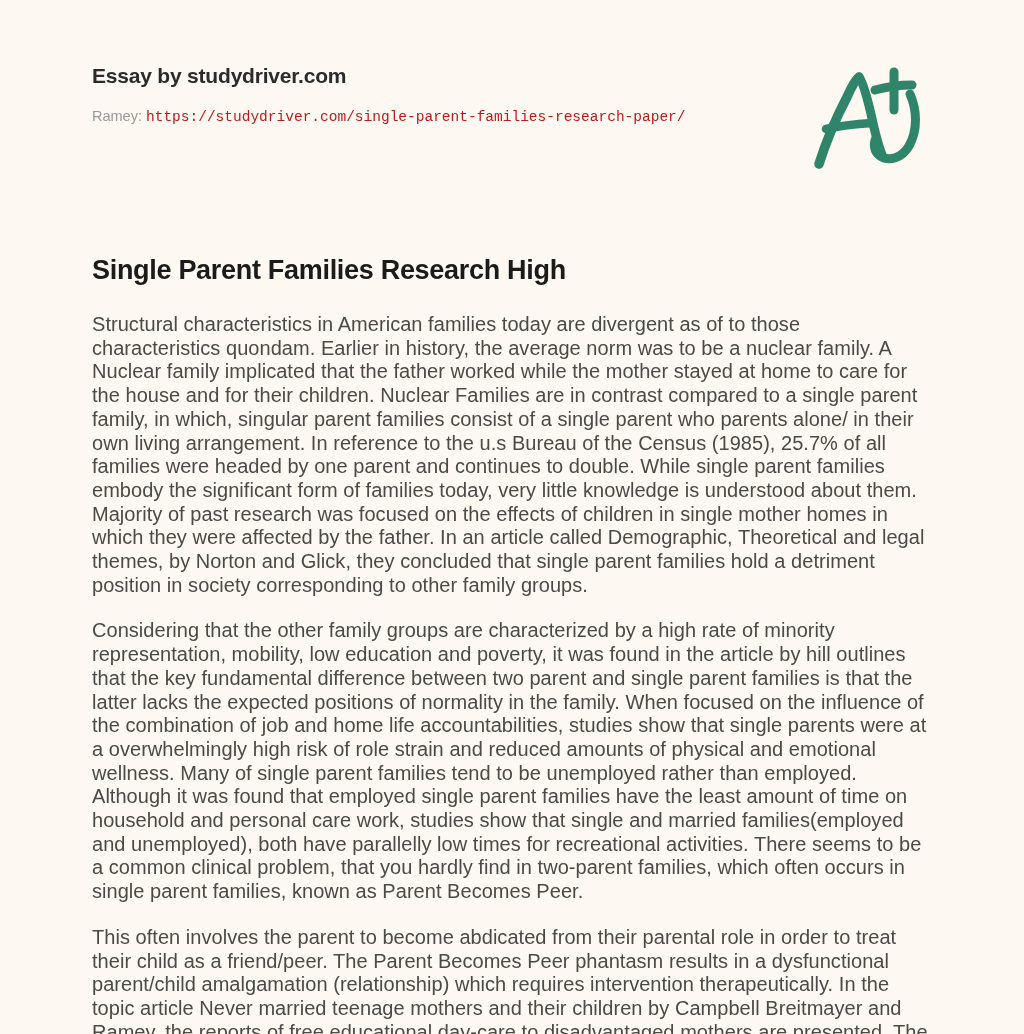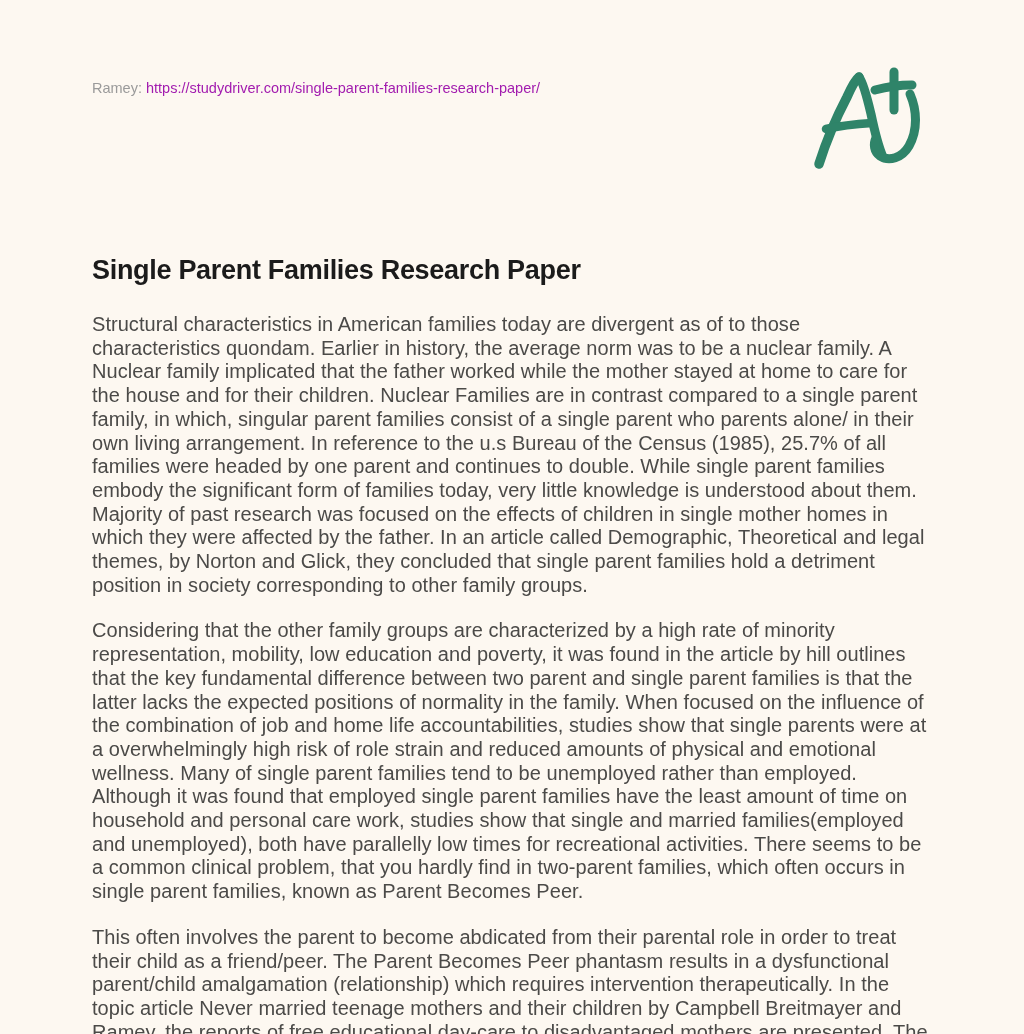--- a/index.html
+++ b/index.html
@@ -52,22 +52,23 @@
   .source-line {
     margin: 16px 0 0 0;
     font-size: 14.5px;
     line-height: 20px;
     white-space: nowrap;
   }
   .source-label {
     color: #9a9a9a;
   }
   .source-url {
-    color: #a21caf;
+    color: #b91c1c;
     text-decoration: none;
+    font-family: Liberation Mono, monospace;
   }
 
   
   .logo {
     position: absolute;
     left: 806px;
     top: 66px;
     width: 118px;
     height: 104px;
   }
@@ -108,20 +109,21 @@
   }
 </style>
 </head>
 <body>
 
 <div class="page">
 
   <div class="header">
 
     <div class="header-text">
+      <div class="essay-by">Essay by studydriver.com</div>
 
       <div class="source-line">
         <span class="source-label">Ramey:</span>
         <a class="source-url" href="#">https://studydriver.com/single-parent-families-research-paper/</a>
       </div>
     </div>
 
     <div class="logo">
       <svg viewBox="0 0 118 104" xmlns="http://www.w3.org/2000/svg">
         <g fill="none" stroke="#2f8469" stroke-linecap="round" stroke-linejoin="round">
@@ -136,21 +138,21 @@
 
           <path d="M69 24 C 80 21, 94 19, 106 19" stroke-width="9"></path>
 
           <path d="M104 28 C 111 44, 112 64, 103 80 C 96 92, 83 96, 74 90 C 68 86, 67 78, 70 72" stroke-width="9"></path>
         </g>
       </svg>
     </div>
 
   </div>
 
-  <h1 class="doc-title">Single Parent Families Research Paper</h1>
+  <h1 class="doc-title">Single Parent Families Research High</h1>
 
   <div class="body-copy">
     <p>Structural characteristics in American families today are divergent as of to those characteristics quondam. Earlier in history, the average norm was to be a nuclear family. A Nuclear family implicated that the father worked while the mother stayed at home to care for the house and for their children. Nuclear Families are in contrast compared to a single parent family, in which, singular parent families consist of a single parent who parents alone/ in their own living arrangement. In reference to the u.s Bureau of the Census (1985), 25.7% of all families were headed by one parent and continues to double. While single parent families embody the significant form of families today, very little knowledge is understood about them. Majority of past research was focused on the effects of children in single mother homes in which they were affected by the father. In an article called Demographic, Theoretical and legal themes, by Norton and Glick, they concluded that single parent families hold a detriment position in society corresponding to other family groups.</p>
     <p>Considering that the other family groups are characterized by a high rate of minority representation, mobility, low education and poverty, it was found in the article by hill outlines that the key fundamental difference between two parent and single parent families is that the latter lacks the expected positions of normality in the family. When focused on the influence of the combination of job and home life accountabilities, studies show that single parents were at a overwhelmingly high risk of role strain and reduced amounts of physical and emotional wellness. Many of single parent families tend to be unemployed rather than employed. Although it was found that employed single parent families have the least amount of time on household and personal care work, studies show that single and married families(employed and unemployed), both have parallelly low times for recreational activities. There seems to be a common clinical problem, that you hardly find in two-parent families, which often occurs in single parent families, known as Parent Becomes Peer.</p>
     <p>This often involves the parent to become abdicated from their parental role in order to treat their child as a friend/peer. The Parent Becomes Peer phantasm results in a dysfunctional parent/child amalgamation (relationship) which requires intervention therapeutically. In the topic article Never married teenage mothers and their children by Campbell Breitmayer and Ramey, the reports of free educational day-care to disadvantaged mothers are presented. The researchers found that by providing free educational day care for their children at an early stage of life, increased the likelihood of completion of High School, self-support and post-secondary training. It was a bridge created to show the difference of accomplishments and non accomplishments for teenage single mothers. Furthermore, the study of disabled children of single and marrie</p>
   </div>
 
 </div>
 
 </body></html>

